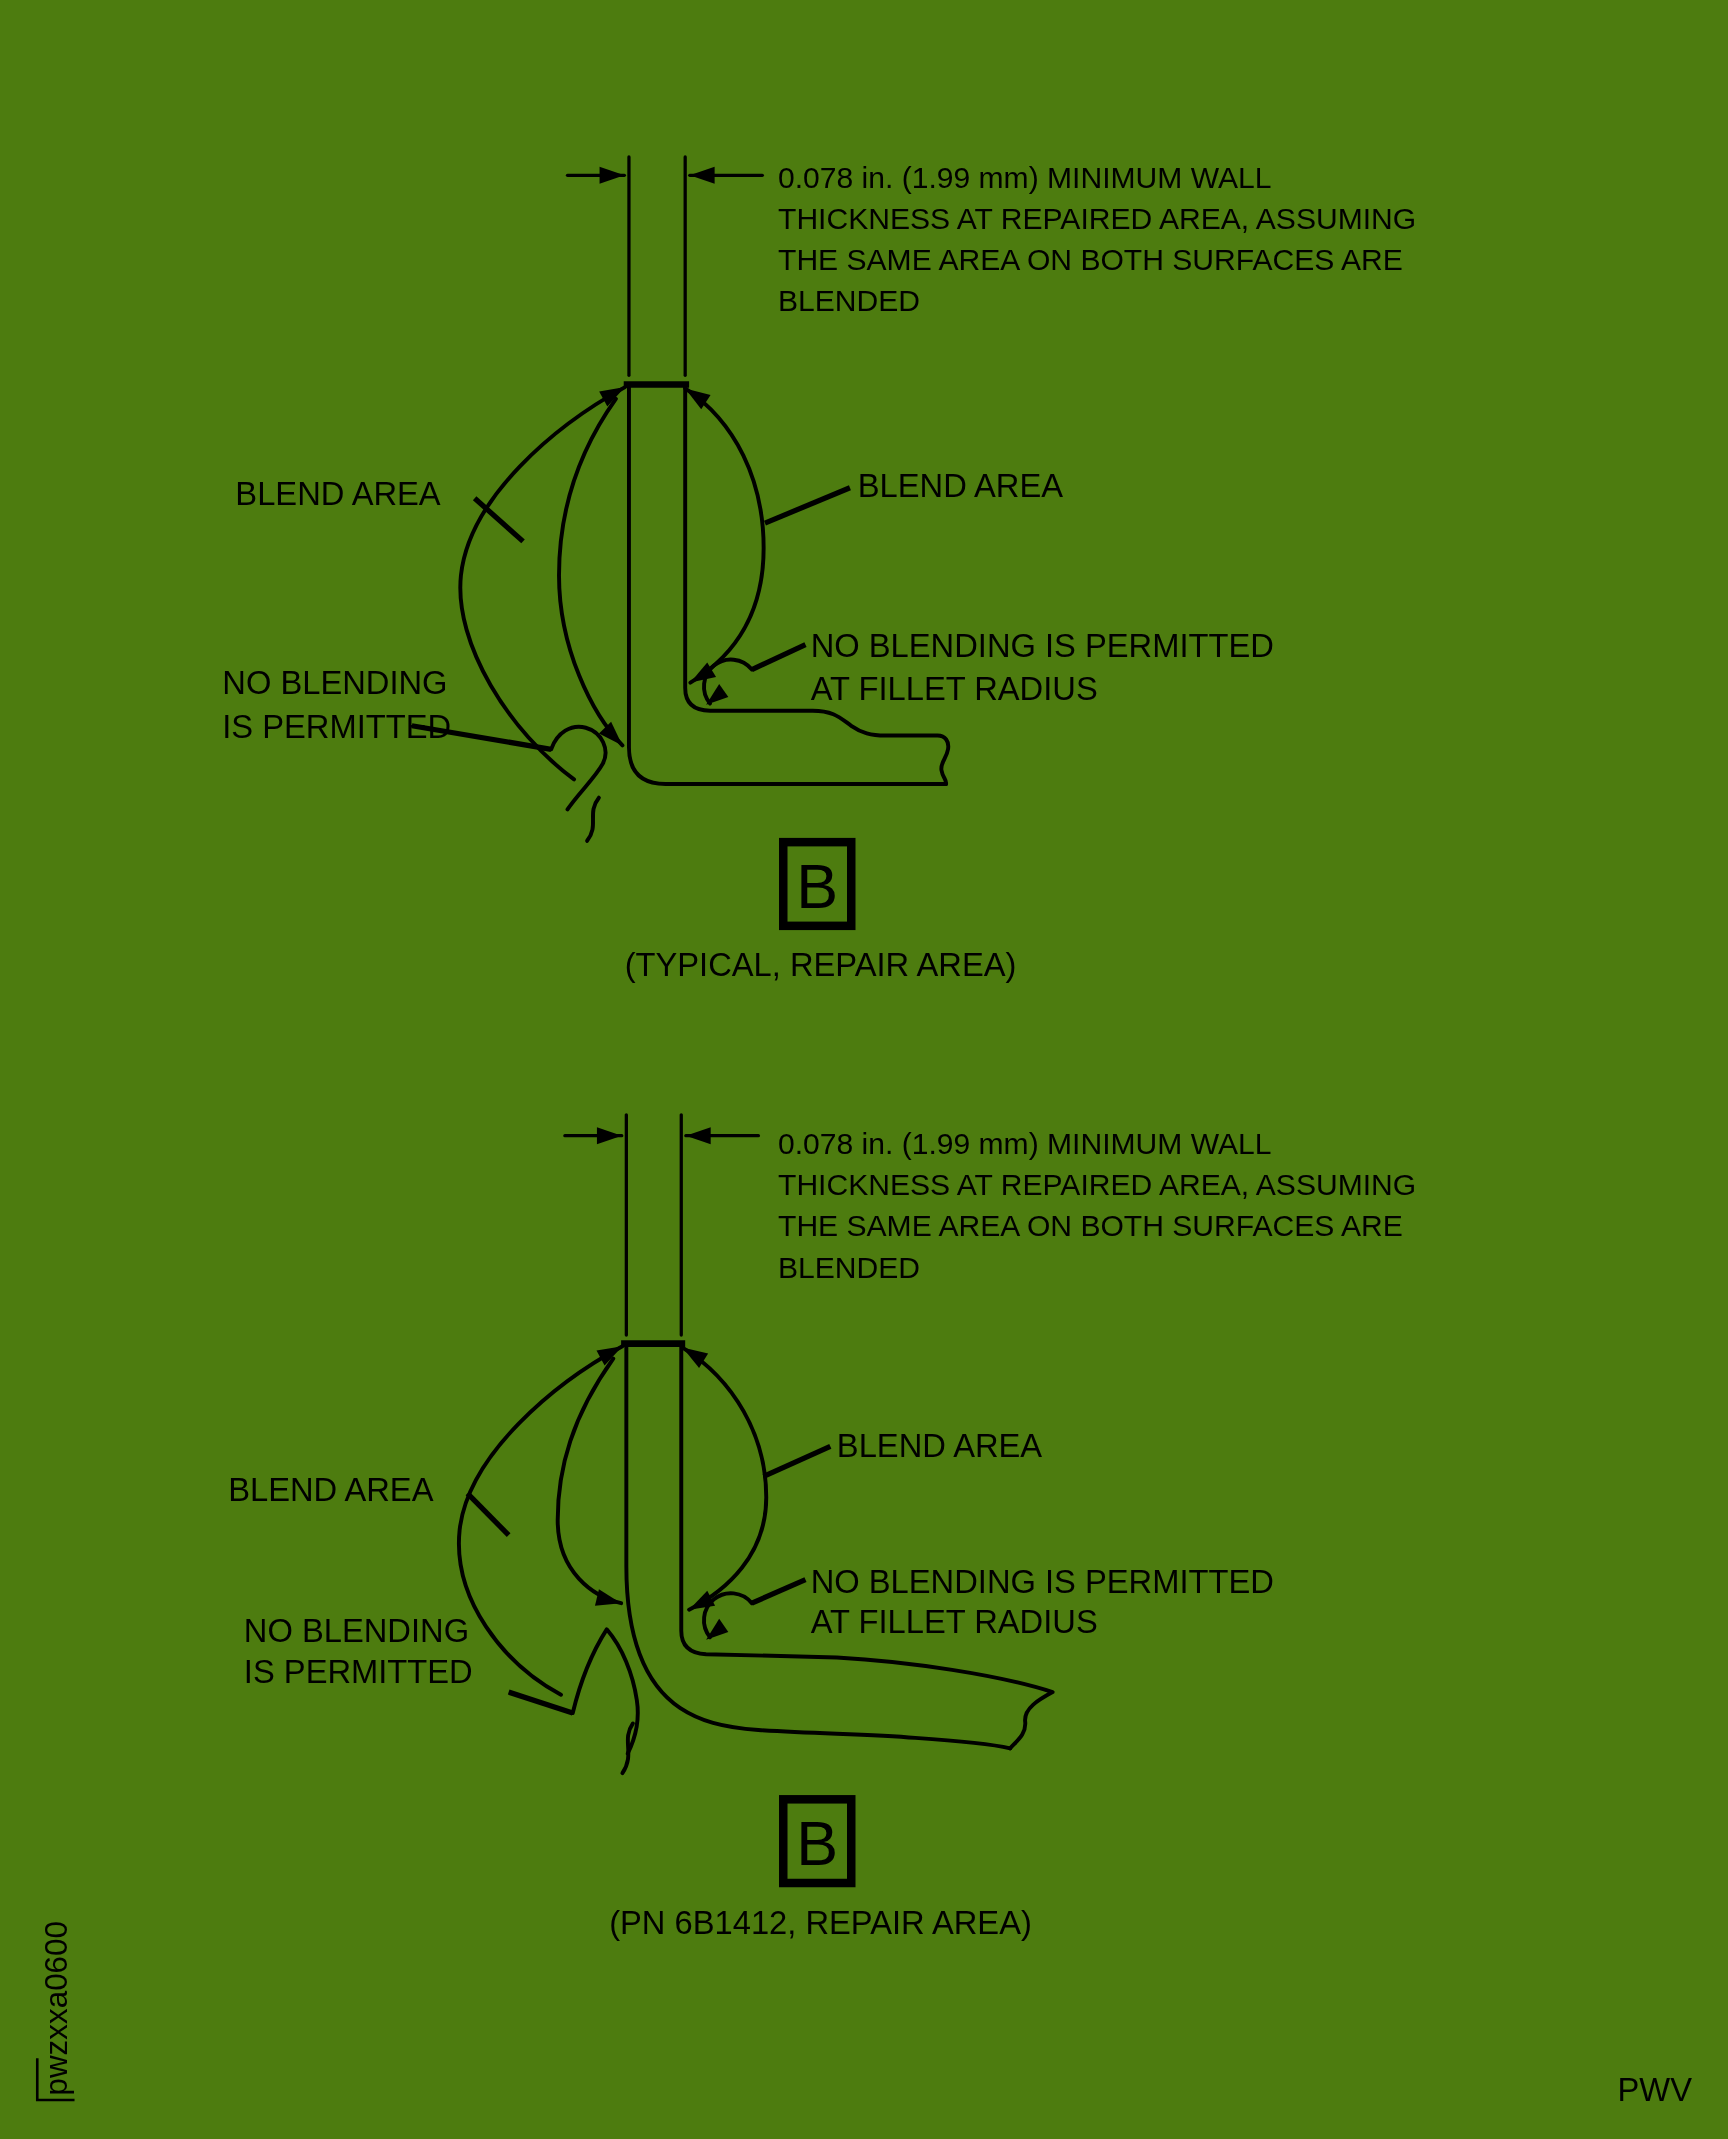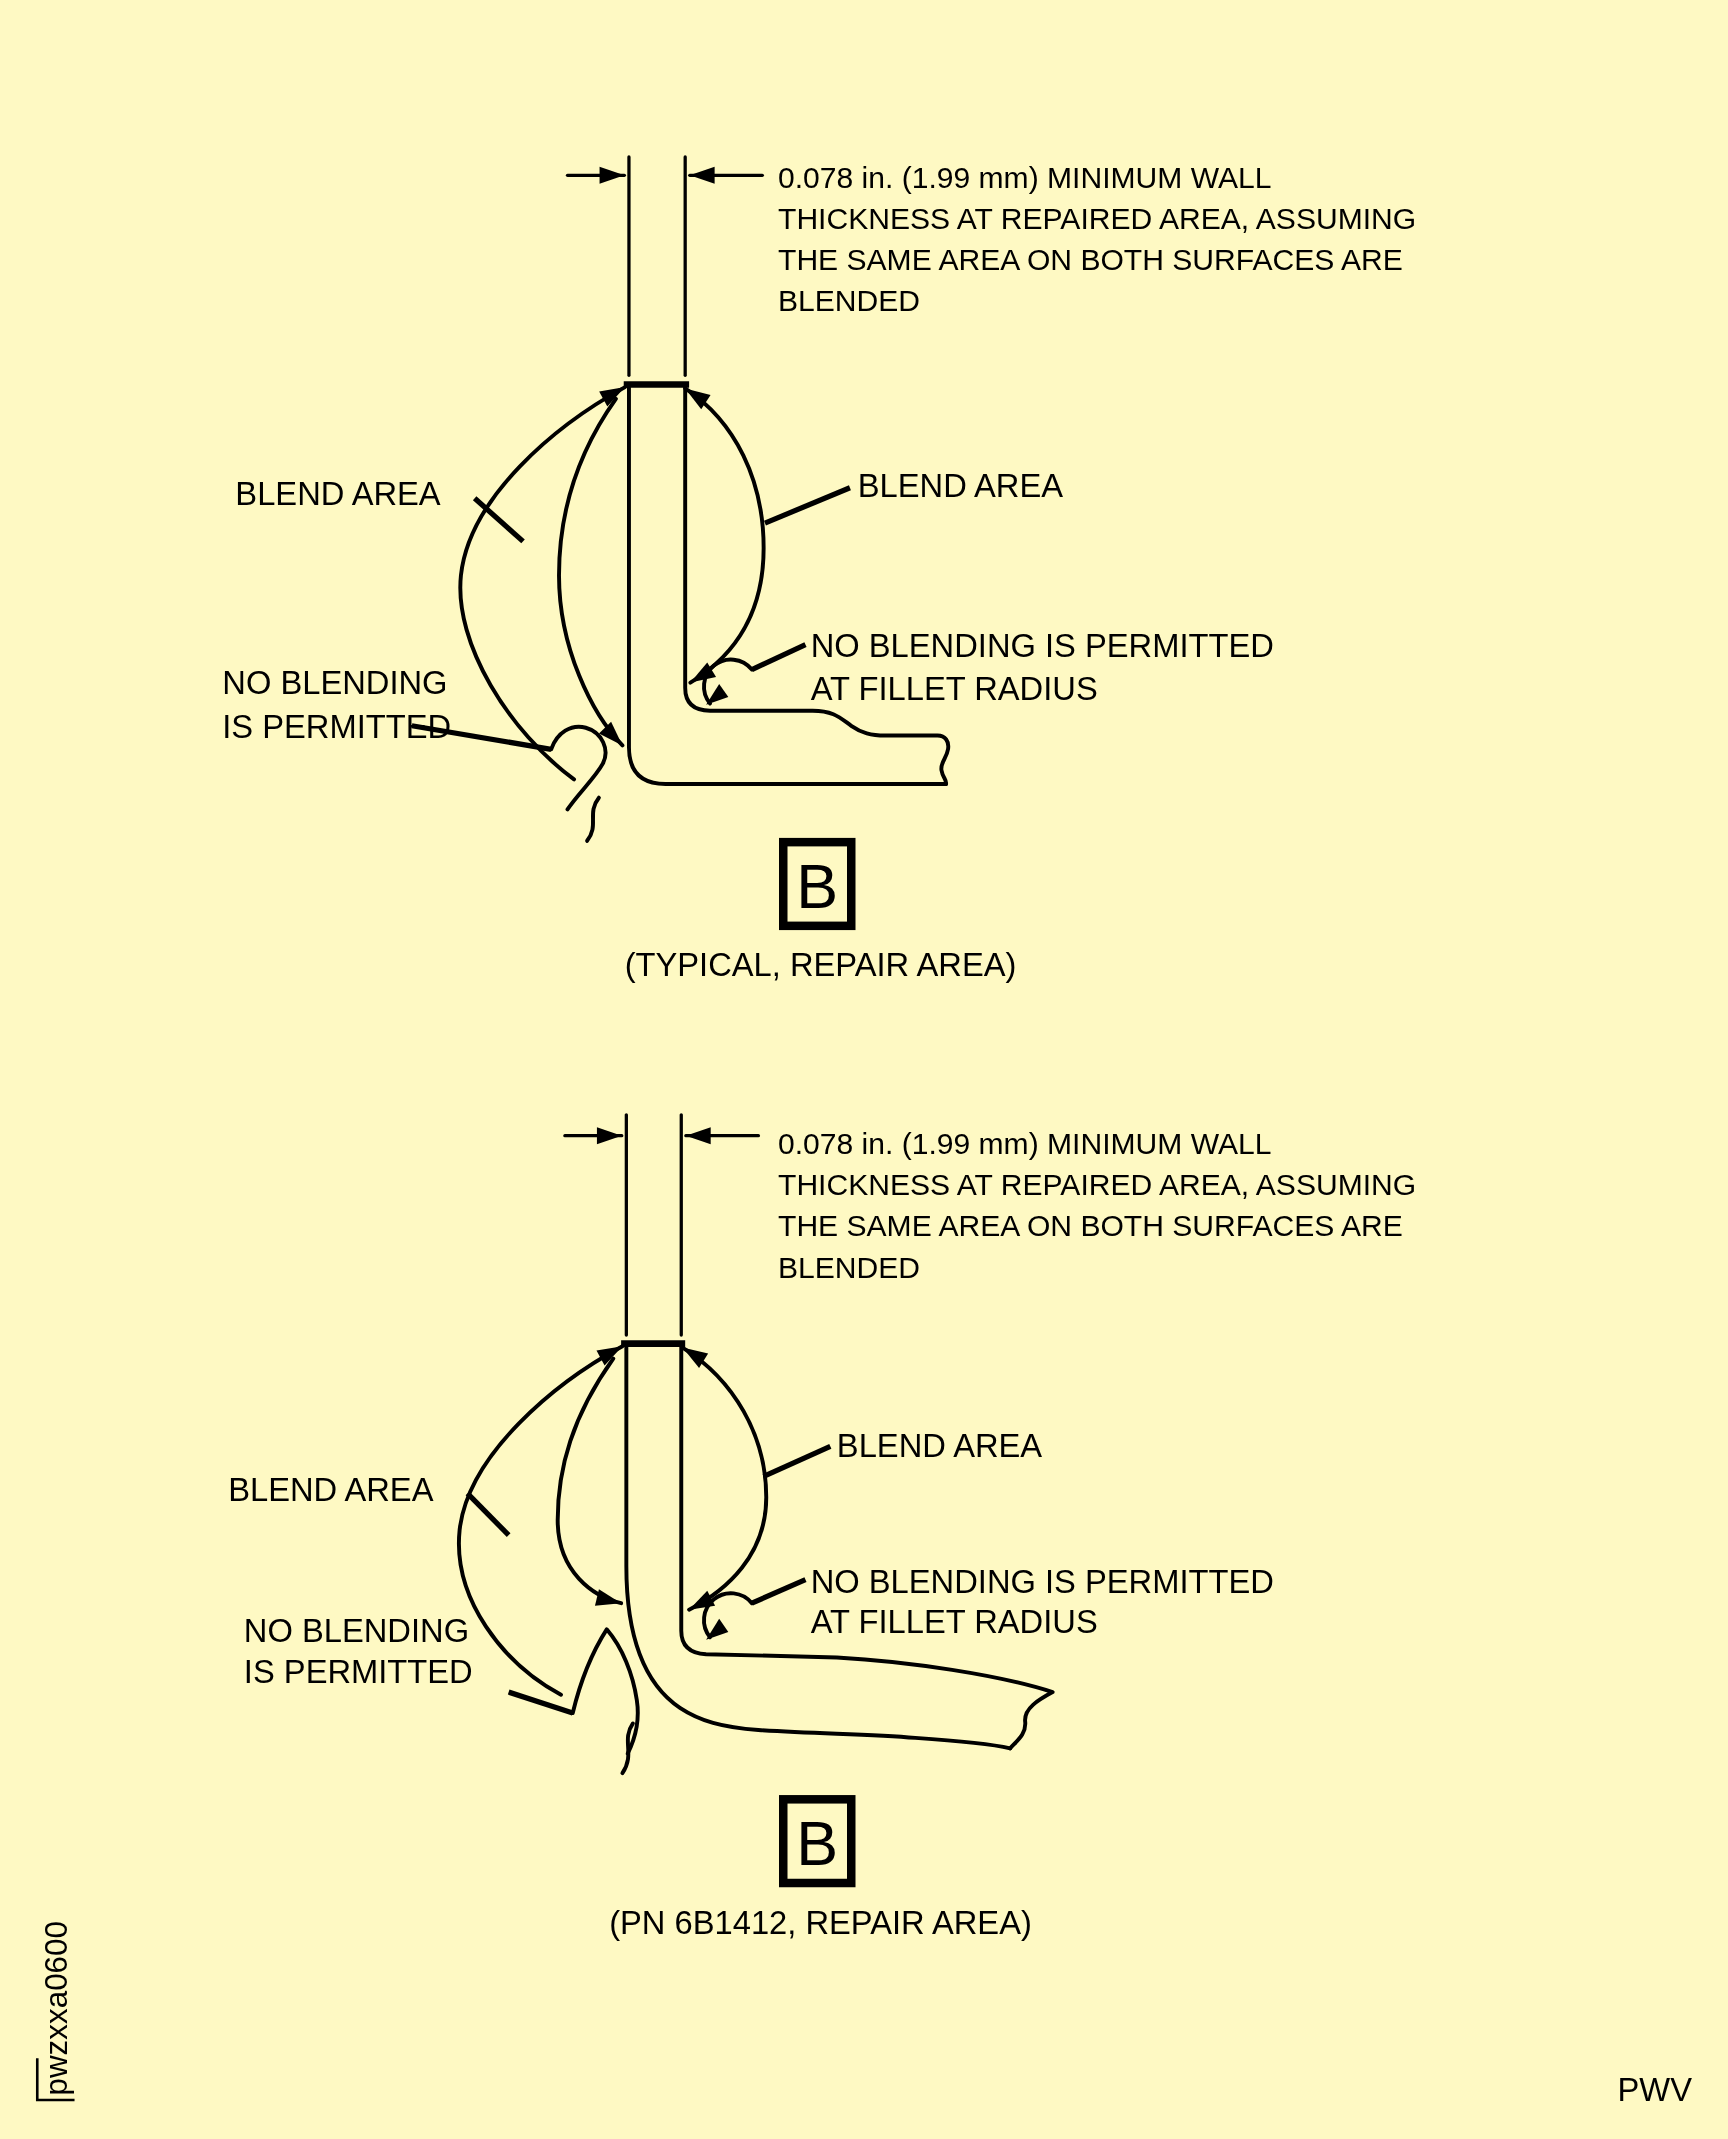--- a/index.html
+++ b/index.html
@@ -1,16 +1,16 @@
 <!DOCTYPE html>
 <html style="font-size:10.5px"><head>
 <meta charset="utf-8">
 <style>
   html,body{margin:0;padding:0;background:#ffffff;}
-  .page{position:relative;width:1728px;height:2140px;background:#fef9c3;overflow:hidden;}
+  .page{position:relative;width:1728px;height:2140px;background:#4d7c0f;overflow:hidden;}
   svg{display:block;width:1728px;height:2140px;}
   text{fill:#000000;font-family:"Liberation Sans","DejaVu Sans",sans-serif;}
   .note{font-size:46px;letter-spacing:0px;}
   .lbl{font-size:50px;}
   .cap{font-size:50px;}
   .blet{font-size:96px;}
   .idtxt{font-size:48px;}
   .pwv{font-size:50px;}
   .ln{stroke:#000000;fill:none;stroke-width:6;stroke-linecap:round;stroke-linejoin:round;}
   .thin{stroke-width:5;}

